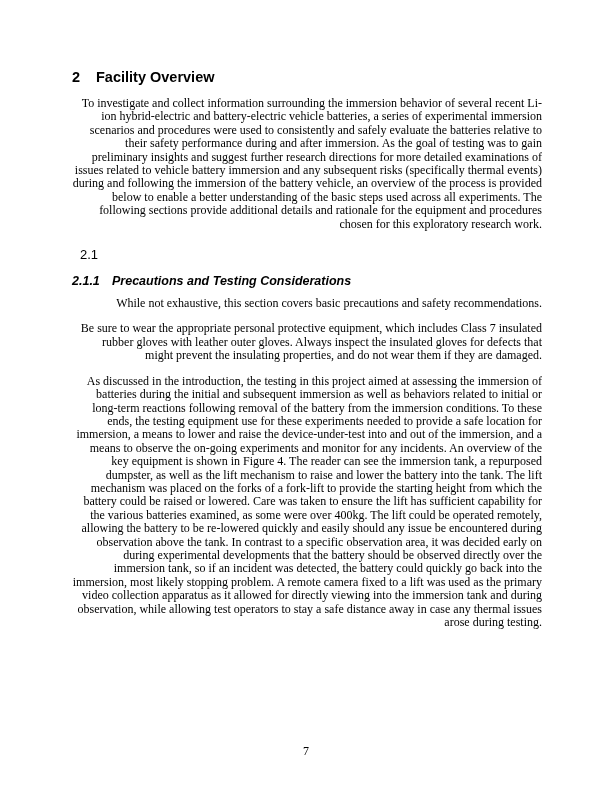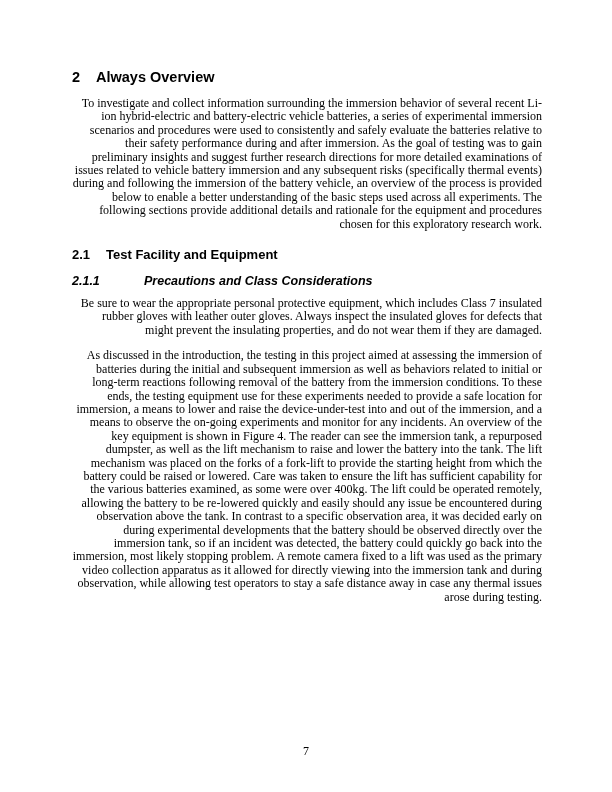--- a/index.html
+++ b/index.html
@@ -23,36 +23,36 @@
     font-family: "Liberation Sans", sans-serif;
     font-weight: bold;
     font-size: 14.5px;
     line-height: 17px;
     display: flex;
     margin: 0 0 11px 0;
   }
   .h-main .h-num { min-width: 24px; }
   .h-sub {
     font-family: "Liberation Sans", sans-serif;
-    font-weight: bold;
+    font-weight: normal;
     font-size: 13px;
     line-height: 15px;
     display: flex;
     margin: 16px 0 10px 0;
+    text-align: center;
   }
   .h-sub .h-num { min-width: 34px; }
   .h-sub3 {
     font-family: "Liberation Sans", sans-serif;
     font-weight: bold;
     font-style: italic;
     font-size: 12.5px;
     line-height: 15px;
     display: flex;
     margin: 12px 0 8px 0;
-    gap: 32px;
   }
   .h-sub3 .h-num { min-width: 40px; font-style: italic; }
   p.body-para {
     font-size: 12px;
     line-height: 13.4px;
     margin: 0 0 12px 0;
     text-align: right;
   }
   .footer {
     position: absolute;
@@ -65,35 +65,35 @@
   }
 </style>
 </head>
 <body>
 
 <div class="page">
   <div class="content">
 
     <div class="h-main">
       <span class="h-num">2</span>
-      <span class="h-title">Always Overview</span>
+      <span class="h-title">Facility Overview</span>
     </div>
 
     <p class="body-para">To investigate and collect information surrounding the immersion behavior of several recent Li-ion hybrid-electric and battery-electric vehicle batteries, a series of experimental immersion scenarios and procedures were used to consistently and safely evaluate the batteries relative to their safety performance during and after immersion. As the goal of testing was to gain preliminary insights and suggest further research directions for more detailed examinations of issues related to vehicle battery immersion and any subsequent risks (specifically thermal events) during and following the immersion of the battery vehicle, an overview of the process is provided below to enable a better understanding of the basic steps used across all experiments. The following sections provide additional details and rationale for the equipment and procedures chosen for this exploratory research work.</p>
 
     <div class="h-sub">
       <span class="h-num">2.1</span>
-      <span class="h-title">Test Facility and Equipment</span>
     </div>
 
     <div class="h-sub3">
       <span class="h-num">2.1.1</span>
-      <span class="h-title">Precautions and Class Considerations</span>
+      <span class="h-title">Precautions and Testing Considerations</span>
     </div>
 
+    <p class="body-para">While not exhaustive, this section covers basic precautions and safety recommendations.</p>
 
 
     <p class="body-para">Be sure to wear the appropriate personal protective equipment, which includes Class 7 insulated rubber gloves with leather outer gloves. Always inspect the insulated gloves for defects that might prevent the insulating properties, and do not wear them if they are damaged.</p>
 
 
     <p class="body-para">As discussed in the introduction, the testing in this project aimed at assessing the immersion of batteries during the initial and subsequent immersion as well as behaviors related to initial or long-term reactions following removal of the battery from the immersion conditions. To these ends, the testing equipment use for these experiments needed to provide a safe location for immersion, a means to lower and raise the device-under-test into and out of the immersion, and a means to observe the on-going experiments and monitor for any incidents. An overview of the key equipment is shown in Figure 4. The reader can see the immersion tank, a repurposed dumpster, as well as the lift mechanism to raise and lower the battery into the tank. The lift mechanism was placed on the forks of a fork-lift to provide the starting height from which the battery could be raised or lowered. Care was taken to ensure the lift has sufficient capability for the various batteries examined, as some were over 400kg. The lift could be operated remotely, allowing the battery to be re-lowered quickly and easily should any issue be encountered during observation above the tank. In contrast to a specific observation area, it was decided early on during experimental developments that the battery should be observed directly over the immersion tank, so if an incident was detected, the battery could quickly go back into the immersion, most likely stopping problem. A remote camera fixed to a lift was used as the primary video collection apparatus as it allowed for directly viewing into the immersion tank and during observation, while allowing test operators to stay a safe distance away in case any thermal issues arose during testing.</p>
 
   </div>
 
   <div class="footer">7</div>

